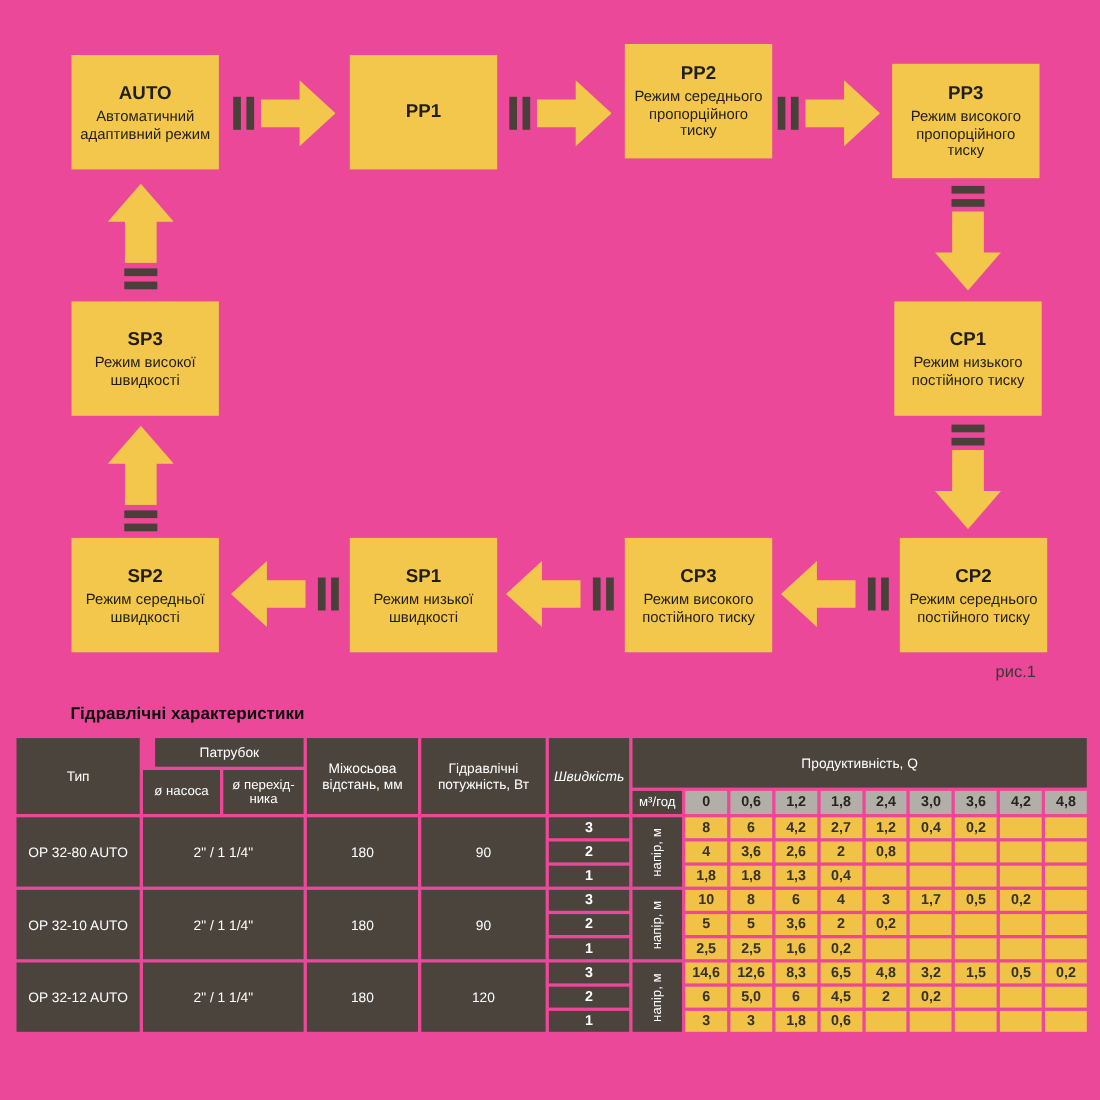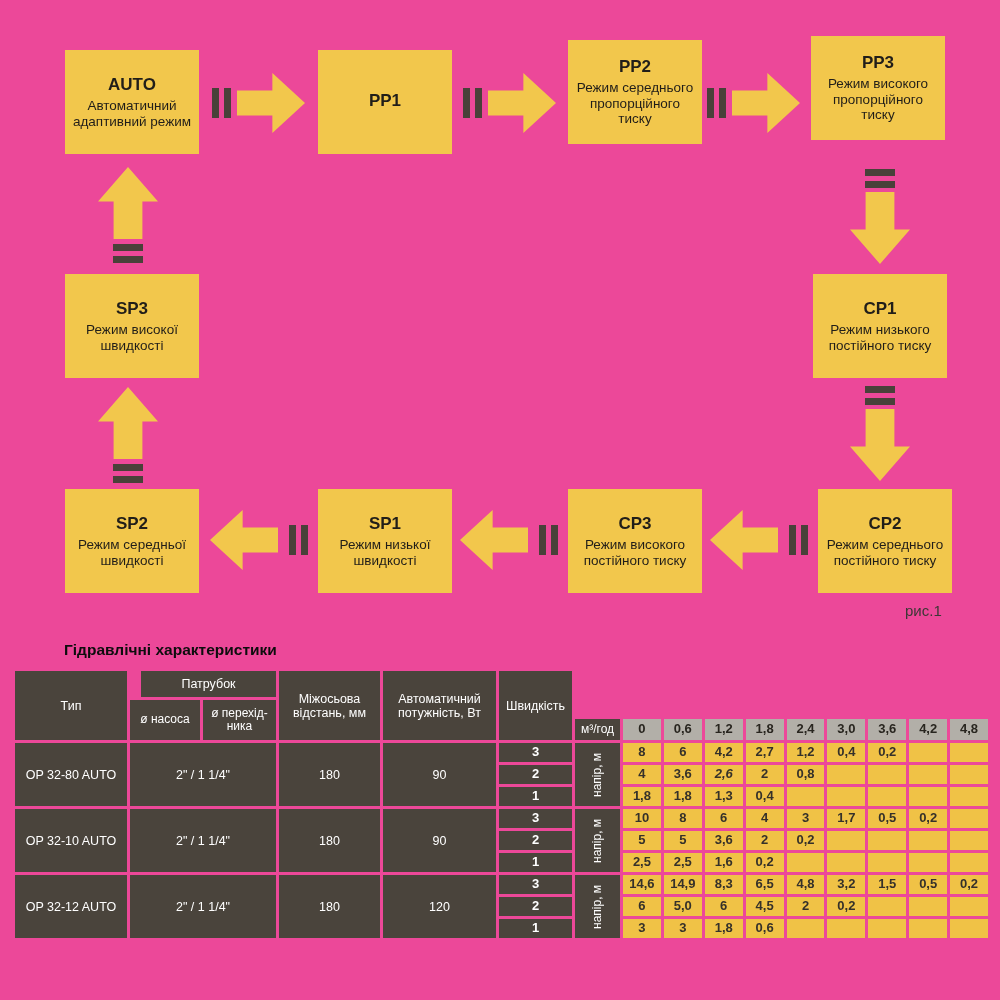--- a/index.html
+++ b/index.html
@@ -6,21 +6,21 @@
   body{font-family:"Liberation Sans", sans-serif;background:#fff;}
   #canvas{position:relative;width:1000px;height:1000px;background:#ec4899;overflow:hidden;}
 
   
   .node{position:absolute;width:134px;height:104px;background:#F2C74C;
         display:flex;flex-direction:column;align-items:center;justify-content:center;
         text-align:center;padding:0 7px;box-sizing:border-box;color:#211e19;}
   .node-title{font-weight:700;font-size:17px;margin-bottom:3px;}
   .node-sub{font-size:13.5px;line-height:1.18;}
   .n-auto{left:65px;top:50px}  .n-pp1{left:318px;top:50px}
-  .n-pp2{left:568px;top:40px}  .n-pp3{left:811px;top:36px}
+  .n-pp2{left:568px;top:40px}  .n-pp3{left:811px;top:58px}
   .n-cp1{left:813px;top:274px} .n-cp2{left:818px;top:489px}
   .n-cp3{left:568px;top:489px} .n-sp1{left:318px;top:489px}
   .n-sp2{left:65px;top:489px}  .n-sp3{left:65px;top:274px}
 
   .pause-v{position:absolute;display:flex;gap:5px;}
   .pause-v i{display:block;width:7px;height:30px;background:#494139;}
   .pause-h{position:absolute;display:flex;flex-direction:column;gap:5px;}
   .pause-h i{display:block;width:30px;height:7px;background:#494139;}
 
   .arrow{position:absolute;background:#F2C74C;}
@@ -150,22 +150,23 @@
   </div>
 
   <div>
     <div id="table-title">Гідравлічні характеристики</div>
     <div id="hgrid">
         <div class="cell dark" style="grid-area: 1 / 1 / span 3;">Тип</div>
         <div class="cell dark" style="grid-area: 1 / 2 / auto / span 2; margin-left: 11px;">Патрубок</div>
         <div class="cell dark sm" style="grid-area: 2 / 2 / span 2;">ø насоса</div>
         <div class="cell dark sm" style="grid-area: 2 / 3 / span 2;">ø перехід- ника</div>
         <div class="cell dark" style="grid-area: 1 / 4 / span 3;">Міжосьова відстань, мм</div>
-        <div class="cell dark" style="grid-area: 1 / 5 / span 3;">Автоматичний потужність, Вт</div>
-        <div class="cell dark" style="grid-area: 1 / 6 / span 3;">Швидкість</div>
+        <div class="cell dark" style="grid-area: 1 / 5 / span 3;">Гідравлічні потужність, Вт</div>
+        <div class="cell dark" style="grid-area: 1 / 6 / span 3; font-style: italic;">Швидкість</div>
+        <div class="cell dark" style="grid-area: 1 / 7 / span 2 / span 10;">Продуктивність, Q</div>
         <div class="cell dark sm" style="grid-area: 3 / 7;">м³/год</div>
         <div class="cell gray num" style="grid-area: 3 / 8;">0</div>
         <div class="cell gray num" style="grid-area: 3 / 9;">0,6</div>
         <div class="cell gray num" style="grid-area: 3 / 10;">1,2</div>
         <div class="cell gray num" style="grid-area: 3 / 11;">1,8</div>
         <div class="cell gray num" style="grid-area: 3 / 12;">2,4</div>
         <div class="cell gray num" style="grid-area: 3 / 13;">3,0</div>
         <div class="cell gray num" style="grid-area: 3 / 14;">3,6</div>
         <div class="cell gray num" style="grid-area: 3 / 15;">4,2</div>
         <div class="cell gray num" style="grid-area: 3 / 16;">4,8</div>
@@ -181,21 +182,21 @@
         <div class="cell yellow num" style="grid-area: 4 / 9;">6</div>
         <div class="cell yellow num" style="grid-area: 4 / 10;">4,2</div>
         <div class="cell yellow num" style="grid-area: 4 / 11;">2,7</div>
         <div class="cell yellow num" style="grid-area: 4 / 12;">1,2</div>
         <div class="cell yellow num" style="grid-area: 4 / 13;">0,4</div>
         <div class="cell yellow num" style="grid-area: 4 / 14;">0,2</div>
         <div class="cell yellow num" style="grid-area: 4 / 15;"></div>
         <div class="cell yellow num" style="grid-area: 4 / 16;"></div>
         <div class="cell yellow num" style="grid-area: 5 / 8;">4</div>
         <div class="cell yellow num" style="grid-area: 5 / 9;">3,6</div>
-        <div class="cell yellow num" style="grid-area: 5 / 10; font-style: italic;">2,6</div>
+        <div class="cell yellow num" style="grid-area: 5 / 10;">2,6</div>
         <div class="cell yellow num" style="grid-area: 5 / 11;">2</div>
         <div class="cell yellow num" style="grid-area: 5 / 12;">0,8</div>
         <div class="cell yellow num" style="grid-area: 5 / 13;"></div>
         <div class="cell yellow num" style="grid-area: 5 / 14;"></div>
         <div class="cell yellow num" style="grid-area: 5 / 15;"></div>
         <div class="cell yellow num" style="grid-area: 5 / 16;"></div>
         <div class="cell yellow num" style="grid-area: 6 / 8;">1,8</div>
         <div class="cell yellow num" style="grid-area: 6 / 9;">1,8</div>
         <div class="cell yellow num" style="grid-area: 6 / 10;">1,3</div>
         <div class="cell yellow num" style="grid-area: 6 / 11;">0,4</div>
@@ -241,21 +242,21 @@
         <div class="cell yellow num" style="grid-area: 9 / 16;"></div>
         <div class="cell dark" style="grid-area: 10 / 1 / span 3;">OP 32-12 AUTO</div>
         <div class="cell dark" style="grid-area: 10 / 2 / span 3 / span 2;">2" / 1 1/4"</div>
         <div class="cell dark" style="grid-area: 10 / 4 / span 3;">180</div>
         <div class="cell dark" style="grid-area: 10 / 5 / span 3;">120</div>
         <div class="cell dark num" style="grid-area: 10 / 6;">3</div>
         <div class="cell dark num" style="grid-area: 11 / 6;">2</div>
         <div class="cell dark num" style="grid-area: 12 / 6;">1</div>
         <div class="cell dark rot" style="grid-area: 10 / 7 / span 3;">напір, м</div>
         <div class="cell yellow num" style="grid-area: 10 / 8;">14,6</div>
-        <div class="cell yellow num" style="grid-area: 10 / 9;">14,9</div>
+        <div class="cell yellow num" style="grid-area: 10 / 9;">12,6</div>
         <div class="cell yellow num" style="grid-area: 10 / 10;">8,3</div>
         <div class="cell yellow num" style="grid-area: 10 / 11;">6,5</div>
         <div class="cell yellow num" style="grid-area: 10 / 12;">4,8</div>
         <div class="cell yellow num" style="grid-area: 10 / 13;">3,2</div>
         <div class="cell yellow num" style="grid-area: 10 / 14;">1,5</div>
         <div class="cell yellow num" style="grid-area: 10 / 15;">0,5</div>
         <div class="cell yellow num" style="grid-area: 10 / 16;">0,2</div>
         <div class="cell yellow num" style="grid-area: 11 / 8;">6</div>
         <div class="cell yellow num" style="grid-area: 11 / 9;">5,0</div>
         <div class="cell yellow num" style="grid-area: 11 / 10;">6</div>

